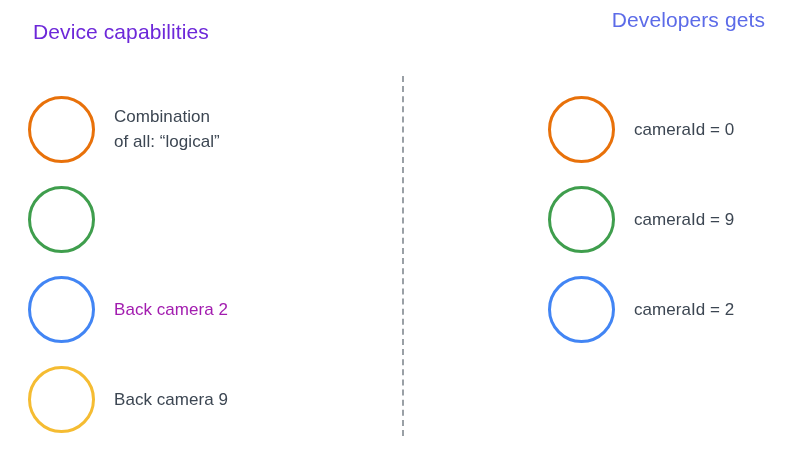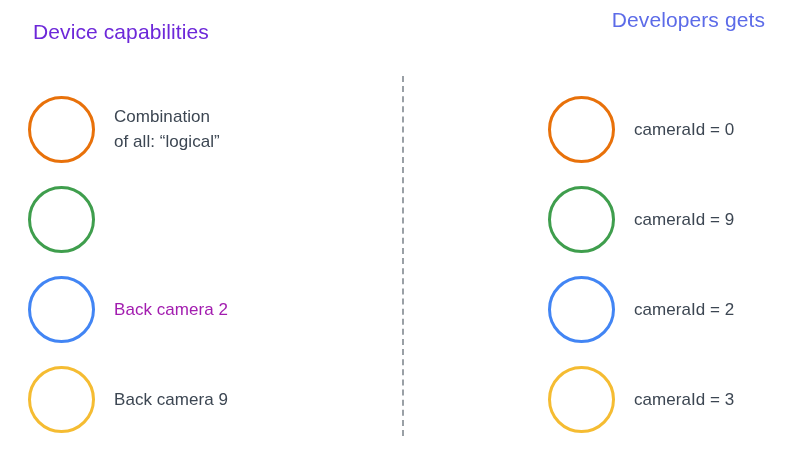--- a/index.html
+++ b/index.html
@@ -123,20 +123,16 @@
     <div class="row">
       <div class="circle" style="border-color: rgb(63, 158, 77);"></div>
       <div class="row-label" style="color: rgb(60, 70, 82);">cameraId = 9</div>
     </div>
 
     <div class="row">
       <div class="circle" style="border-color: rgb(66, 133, 244);"></div>
       <div class="row-label" style="color: rgb(60, 70, 82);">cameraId = 2</div>
     </div>
 
-    <div class="row">
-      <div class="circle" style="border-color: rgb(245, 188, 50);"></div>
-      <div class="row-label" style="color: rgb(60, 70, 82);">cameraId = 3</div>
-    </div>
 
   </div>
 
 </div>
 
 </body></html>

